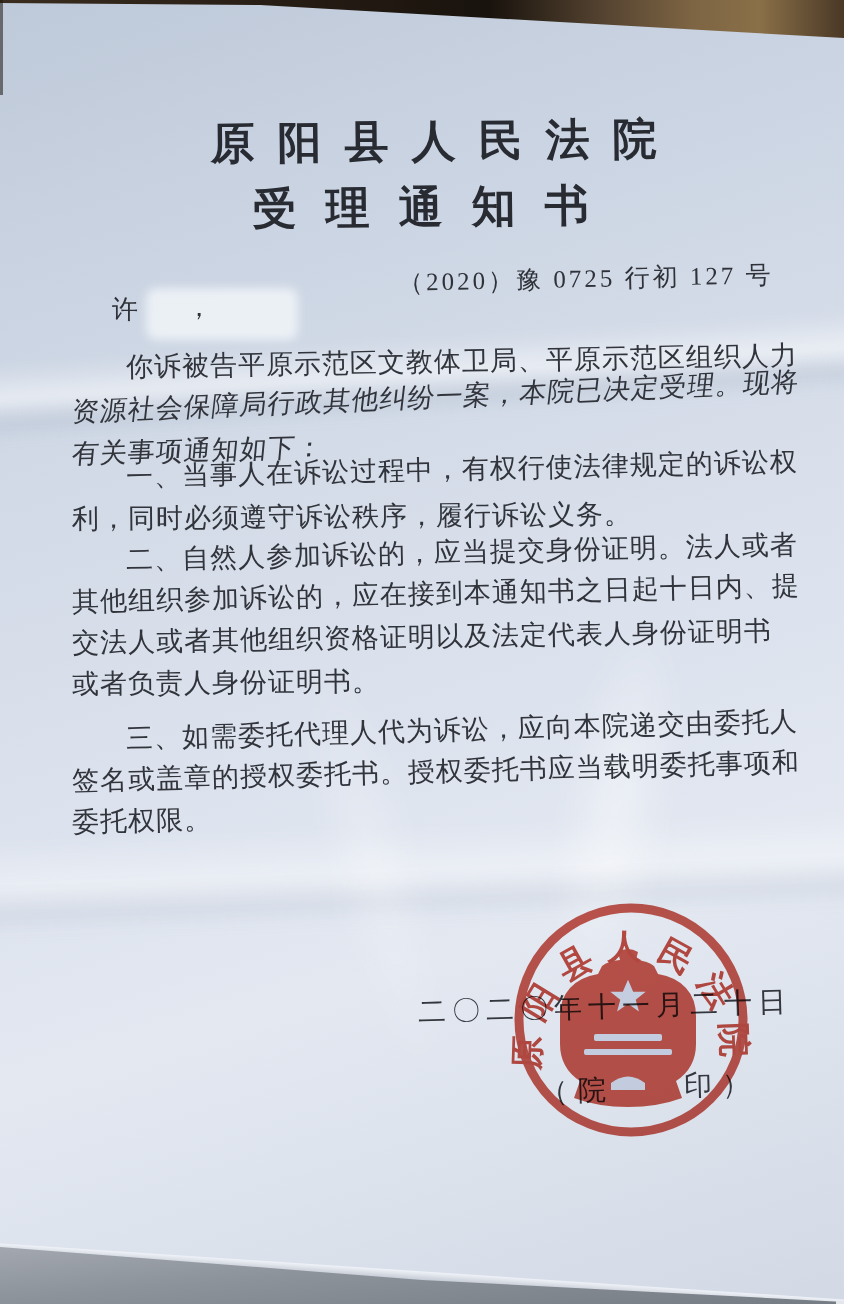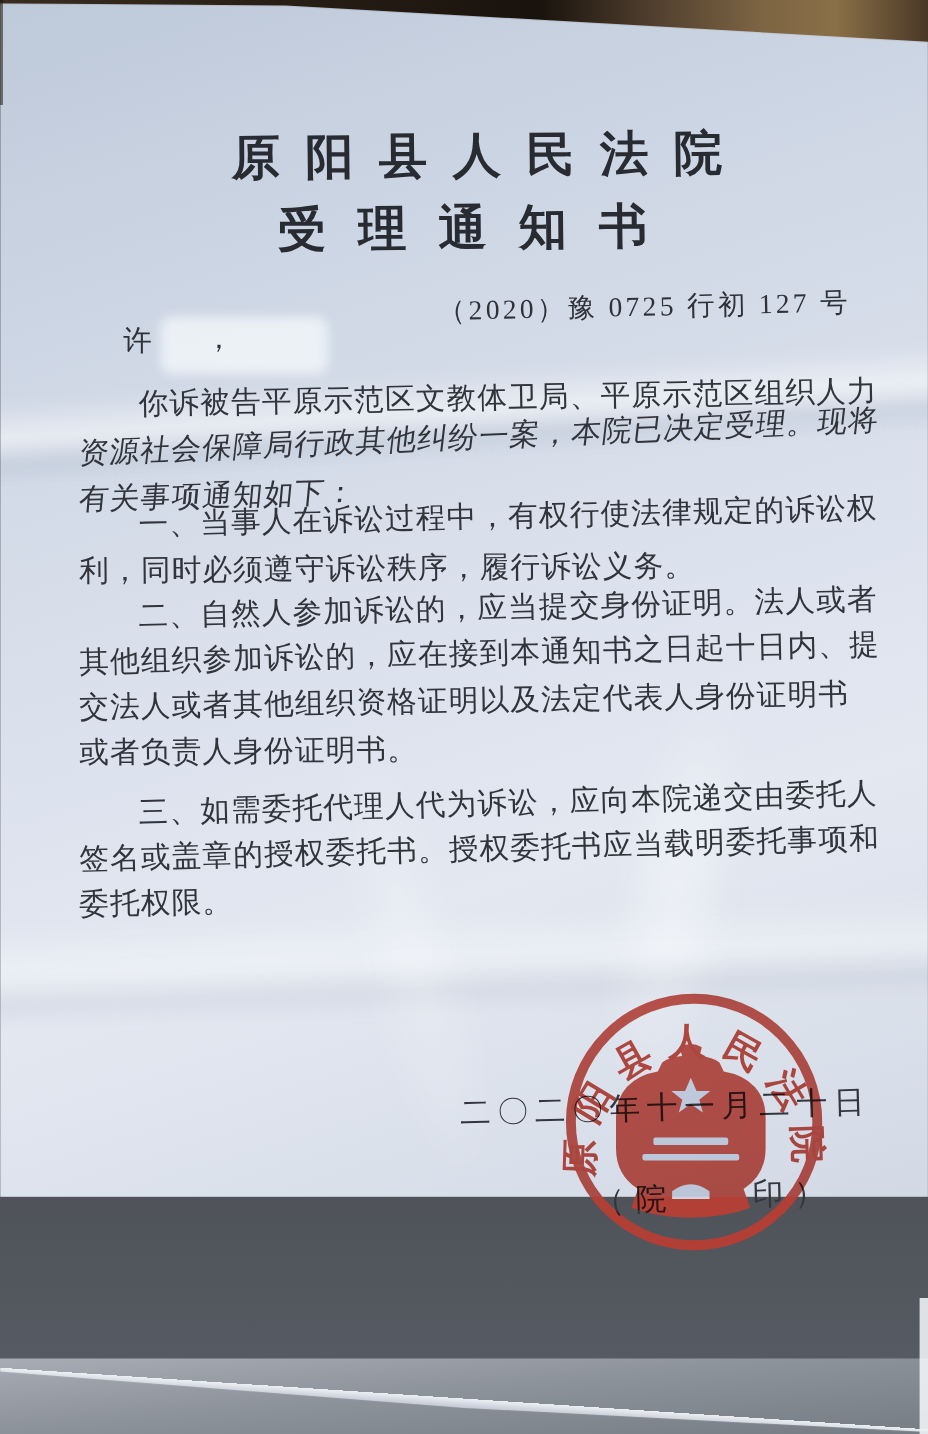--- a/index.html
+++ b/index.html
@@ -20,21 +20,21 @@
   }
   .side-sliver{
     position:absolute;right:0;top:1180px;width:8px;height:124px;
     background:rgba(248,250,252,.85);
   }
   .left-sliver{
     position:absolute;left:0;top:0;width:3px;height:95px;
     background:rgba(30,24,17,.55);
   }
   .paper{
-    position:absolute;left:0;top:0;width:844px;height:1088px;
+    position:absolute;left:0;top:0;width:844px;height:1304px;
     clip-path:polygon(0px 3px,260px 5px,560px 22px,844px 38px,844px 1302px,422px 1280px,0px 1247px);
     background:linear-gradient(163deg,#bec9d9 0%,#c7d1e0 14%,#d2dae7 32%,#dde3ee 55%,#e3e8f1 70%,#dce2ec 84%,#d2d9e5 100%);
   }
   .edge-light{
     position:absolute;left:-6px;top:1243px;width:870px;height:9px;
     background:linear-gradient(180deg,#f1f4f9,#c2c8d2);
     transform:rotate(3.8deg);transform-origin:0 0;opacity:.95;
   }
   
   .crease{position:absolute;pointer-events:none;}

